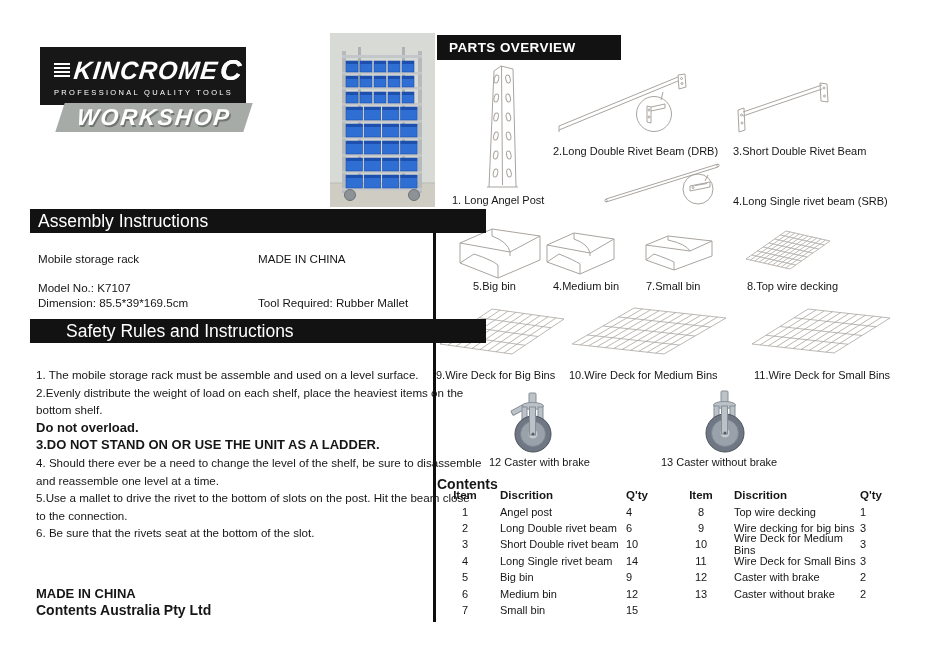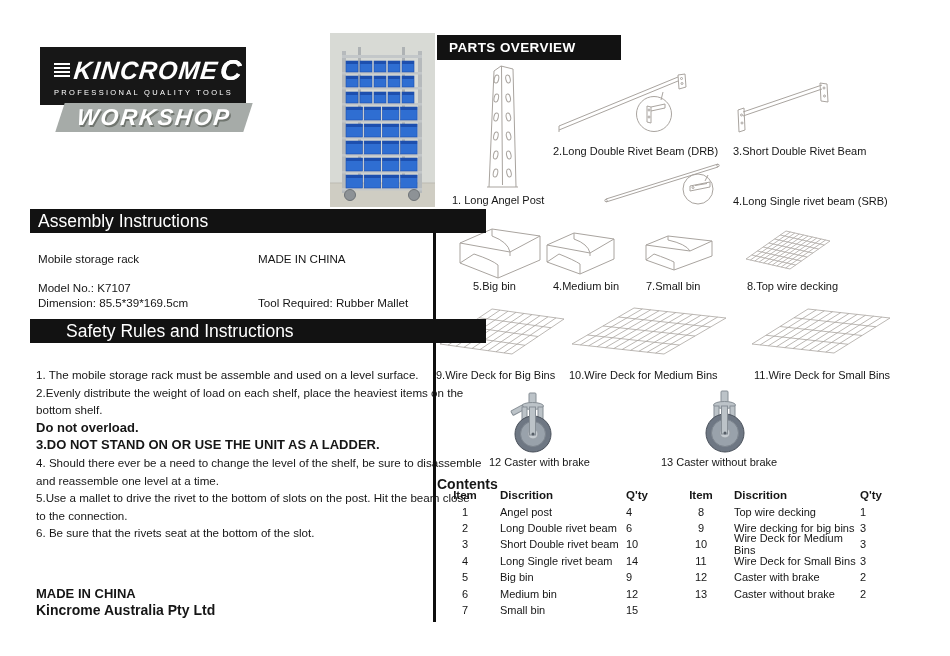--- a/index.html
+++ b/index.html
@@ -387,21 +387,21 @@
       <div class="rule-line bold">Do not overload.</div>
       <div class="rule-line bold">3.DO NOT STAND ON OR USE THE UNIT AS A LADDER.</div>
       <div class="rule-line">4. Should there ever be a need to change the level of the shelf, be sure to disassemble</div>
       <div class="rule-line">and reassemble one level at a time.</div>
       <div class="rule-line">5.Use a mallet to drive the rivet to the bottom of slots on the post. Hit the beam close</div>
       <div class="rule-line">to the connection.</div>
       <div class="rule-line">6. Be sure that the rivets seat at the bottom of the slot.</div>
     </div>
 
   <span class="abs footer-made">MADE IN CHINA</span>
-  <span class="abs footer-company">Kincrome Australia Pty Ltd</span>
+  <span class="abs footer-company">Contents Australia Pty Ltd</span>
 
   <span class="abs contents-title">Contents</span>
   <div class="abs ctable ctable-left">
       <span class="th c0">Item</span>
       <span class="th c1">Discrition</span>
       <span class="th c2">Q'ty</span>
       <span class="td c0">1</span>
       <span class="td c1">Angel post</span>
       <span class="td c2">4</span>
       <span class="td c0">2</span>

